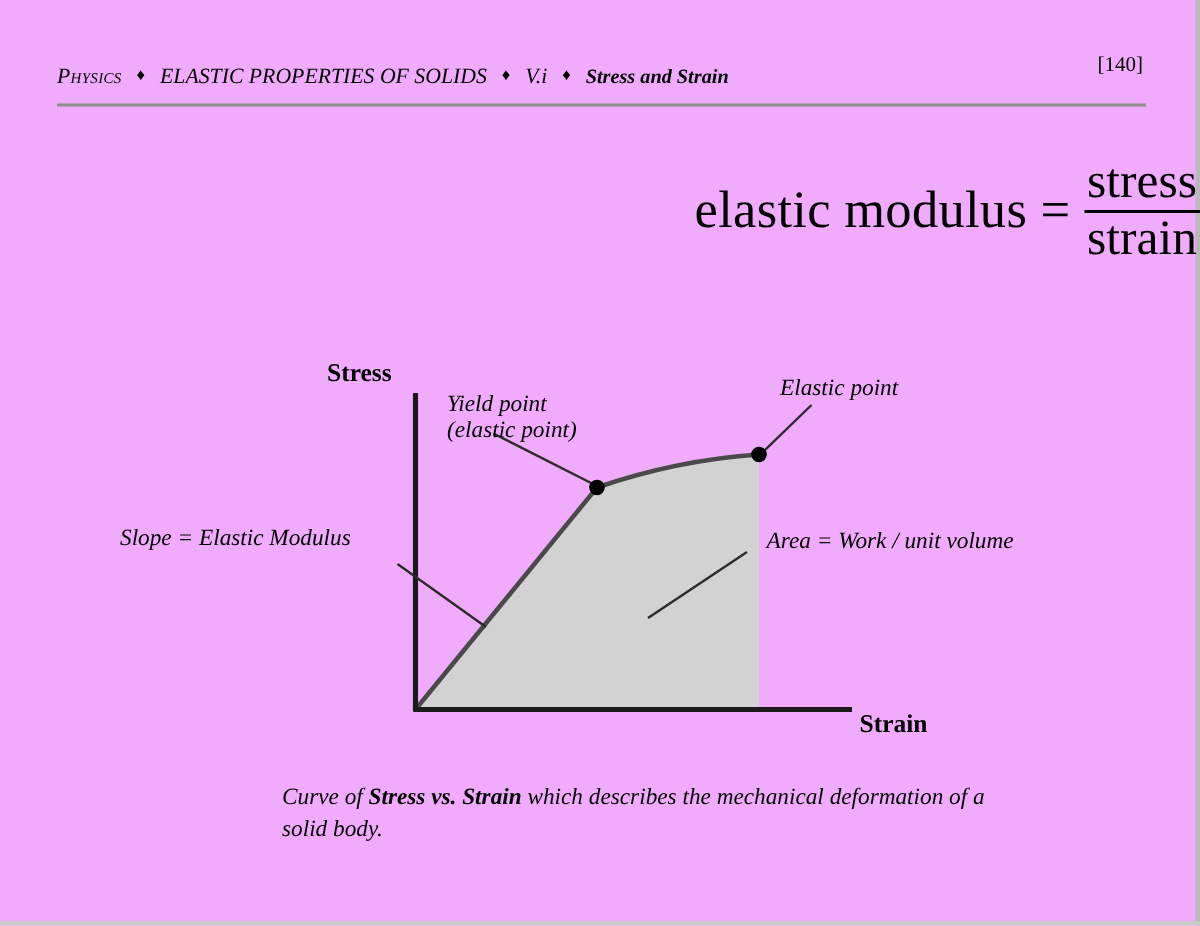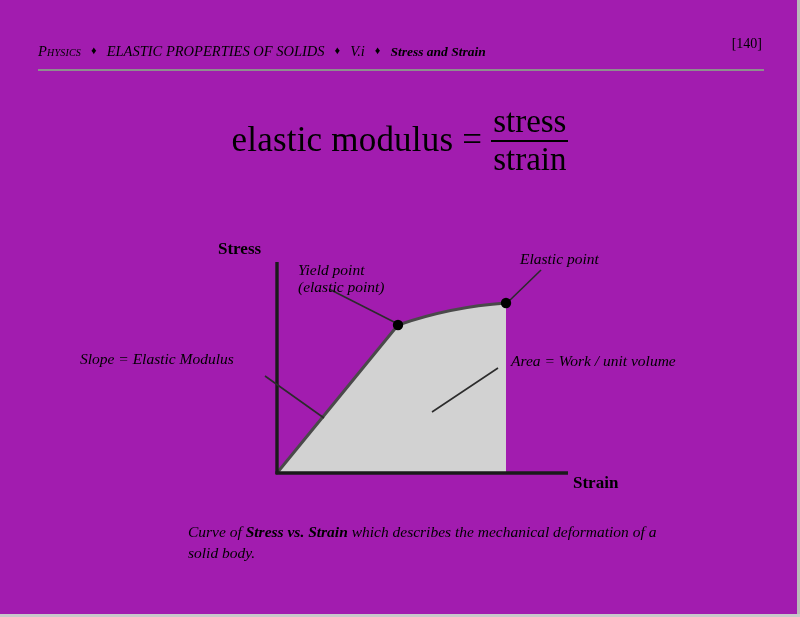--- a/index.html
+++ b/index.html
@@ -14,21 +14,21 @@
     overflow: hidden;
     font-family: "Liberation Serif", "DejaVu Serif", serif;
     color: #000000;
   }
 
   
   #page {
     position: absolute;
     left: 0; top: 0;
     width: 800px; height: 617px;
-    background: #a21caf;
+    background: #f0abfc;
   }
   .page-edge-right {
     position: absolute;
     right: 0; top: 0;
     width: 3px; height: 617px;
     background: #b9b9b9;
   }
   .page-edge-bottom {
     position: absolute;
     left: 0; bottom: 0;
@@ -93,21 +93,21 @@
     height: 2px;
     background: #8e8e8e;
   }
 
   
   #equation {
     position: absolute;
     left: 0;
     top: 104px;
     width: 800px;
-    text-align: center;
+    text-align: right;
   }
   .eq-row {
     display: inline-flex;
     align-items: center;
     justify-content: center;
   }
   .eq-lhs {
     font-size: 35px;
     line-height: 1;
     letter-spacing: 0.2px;

